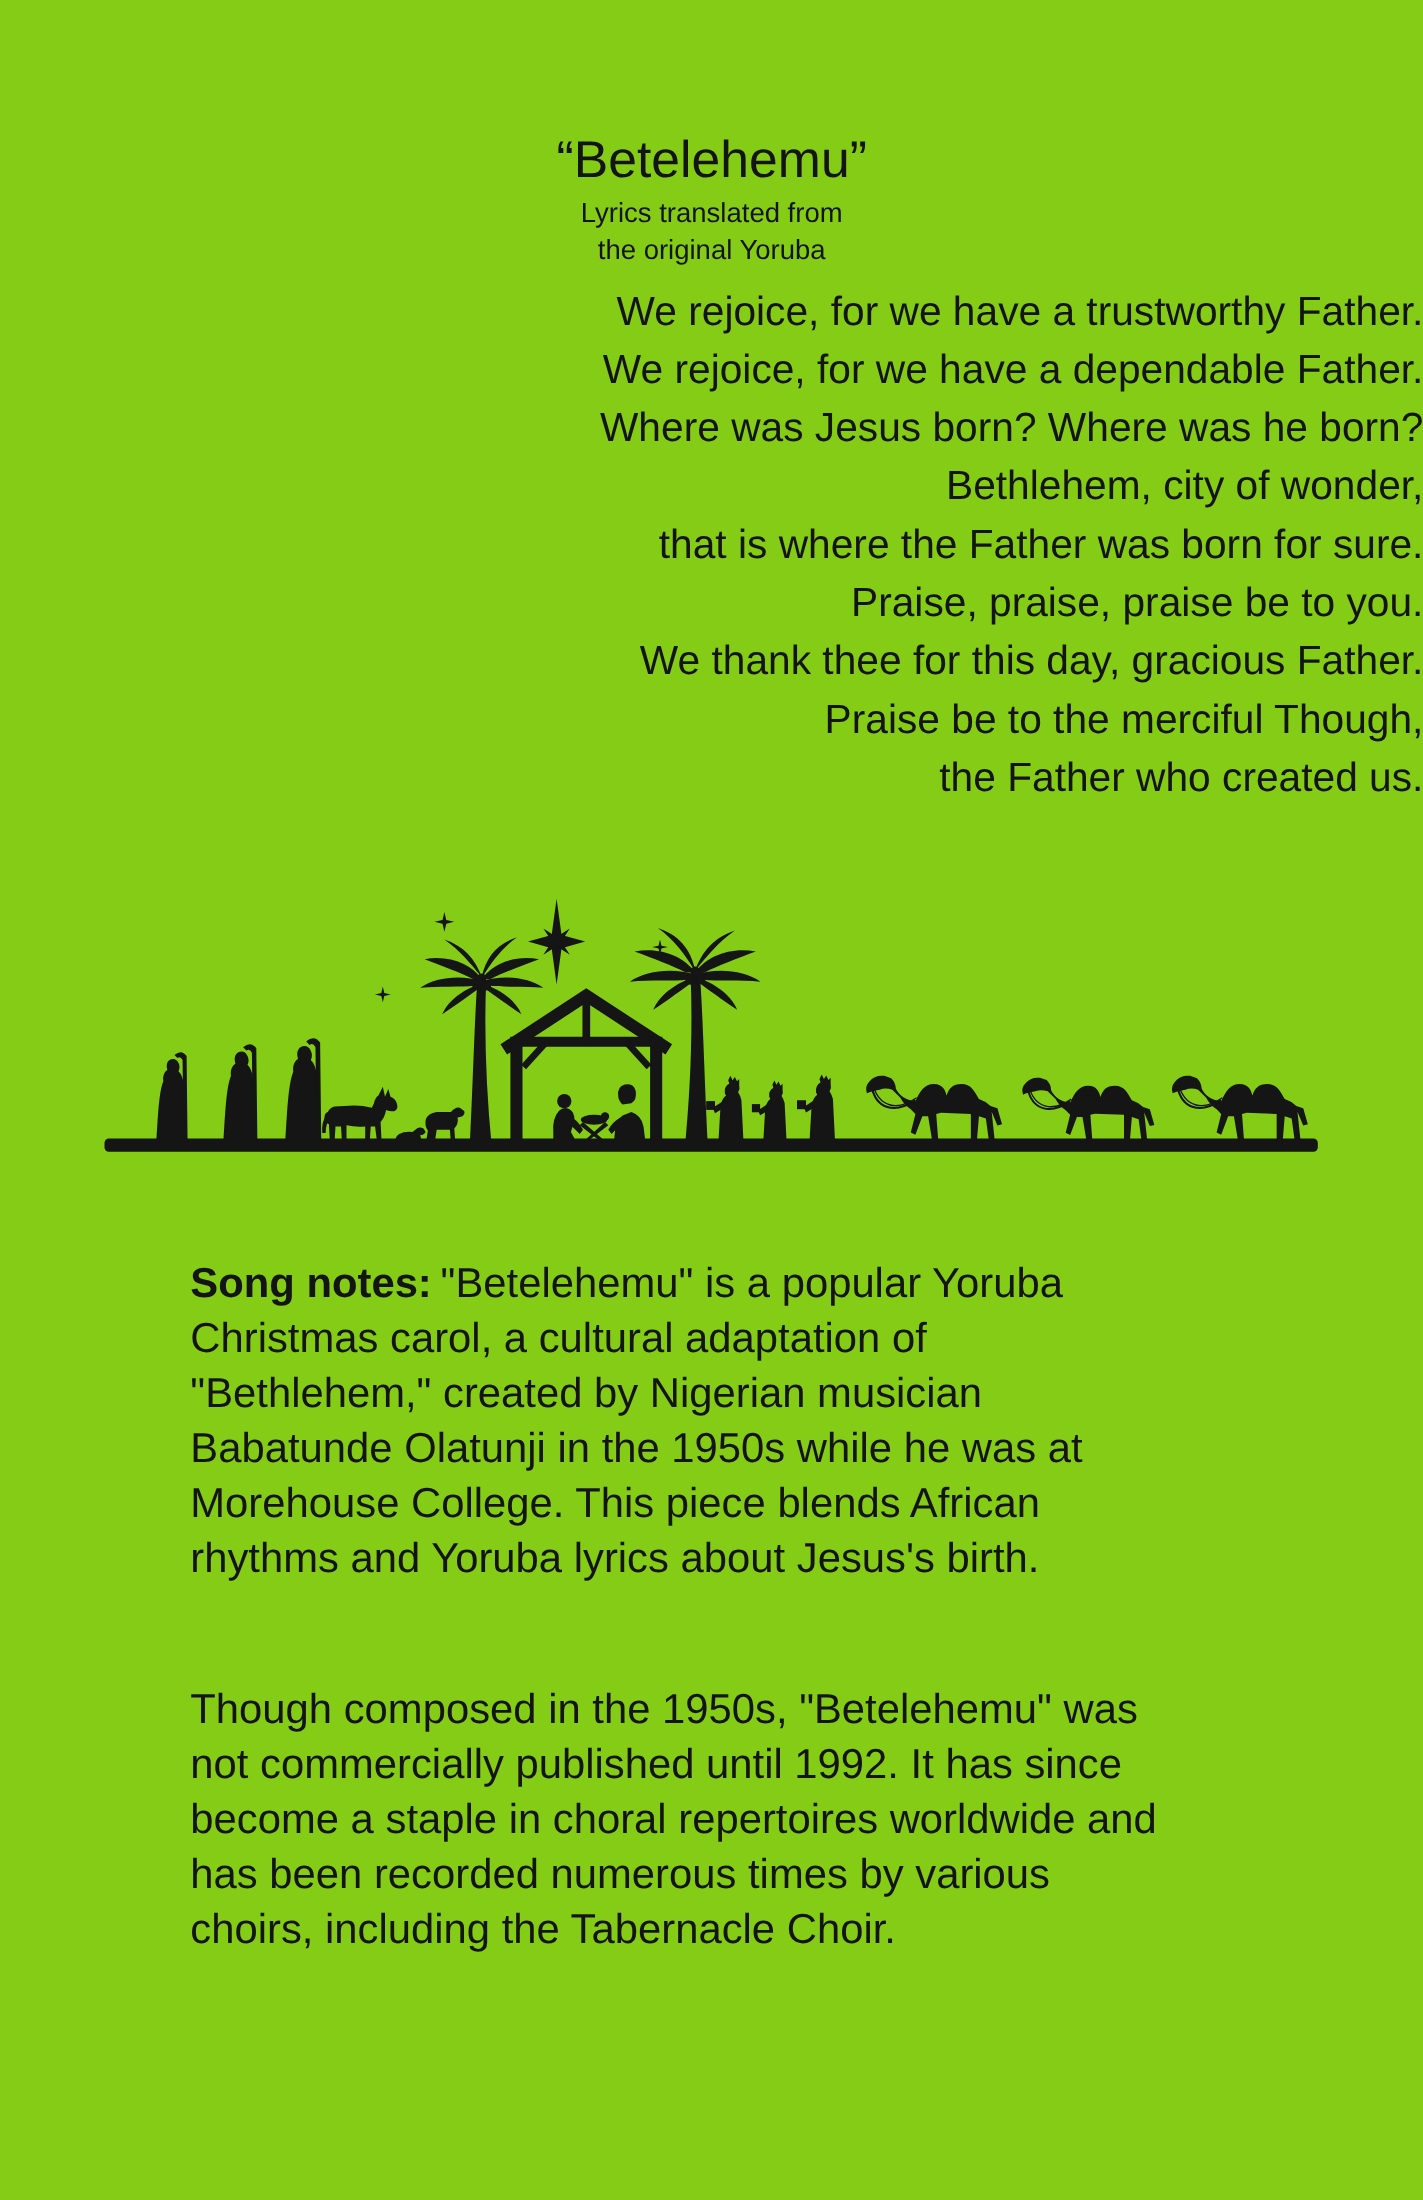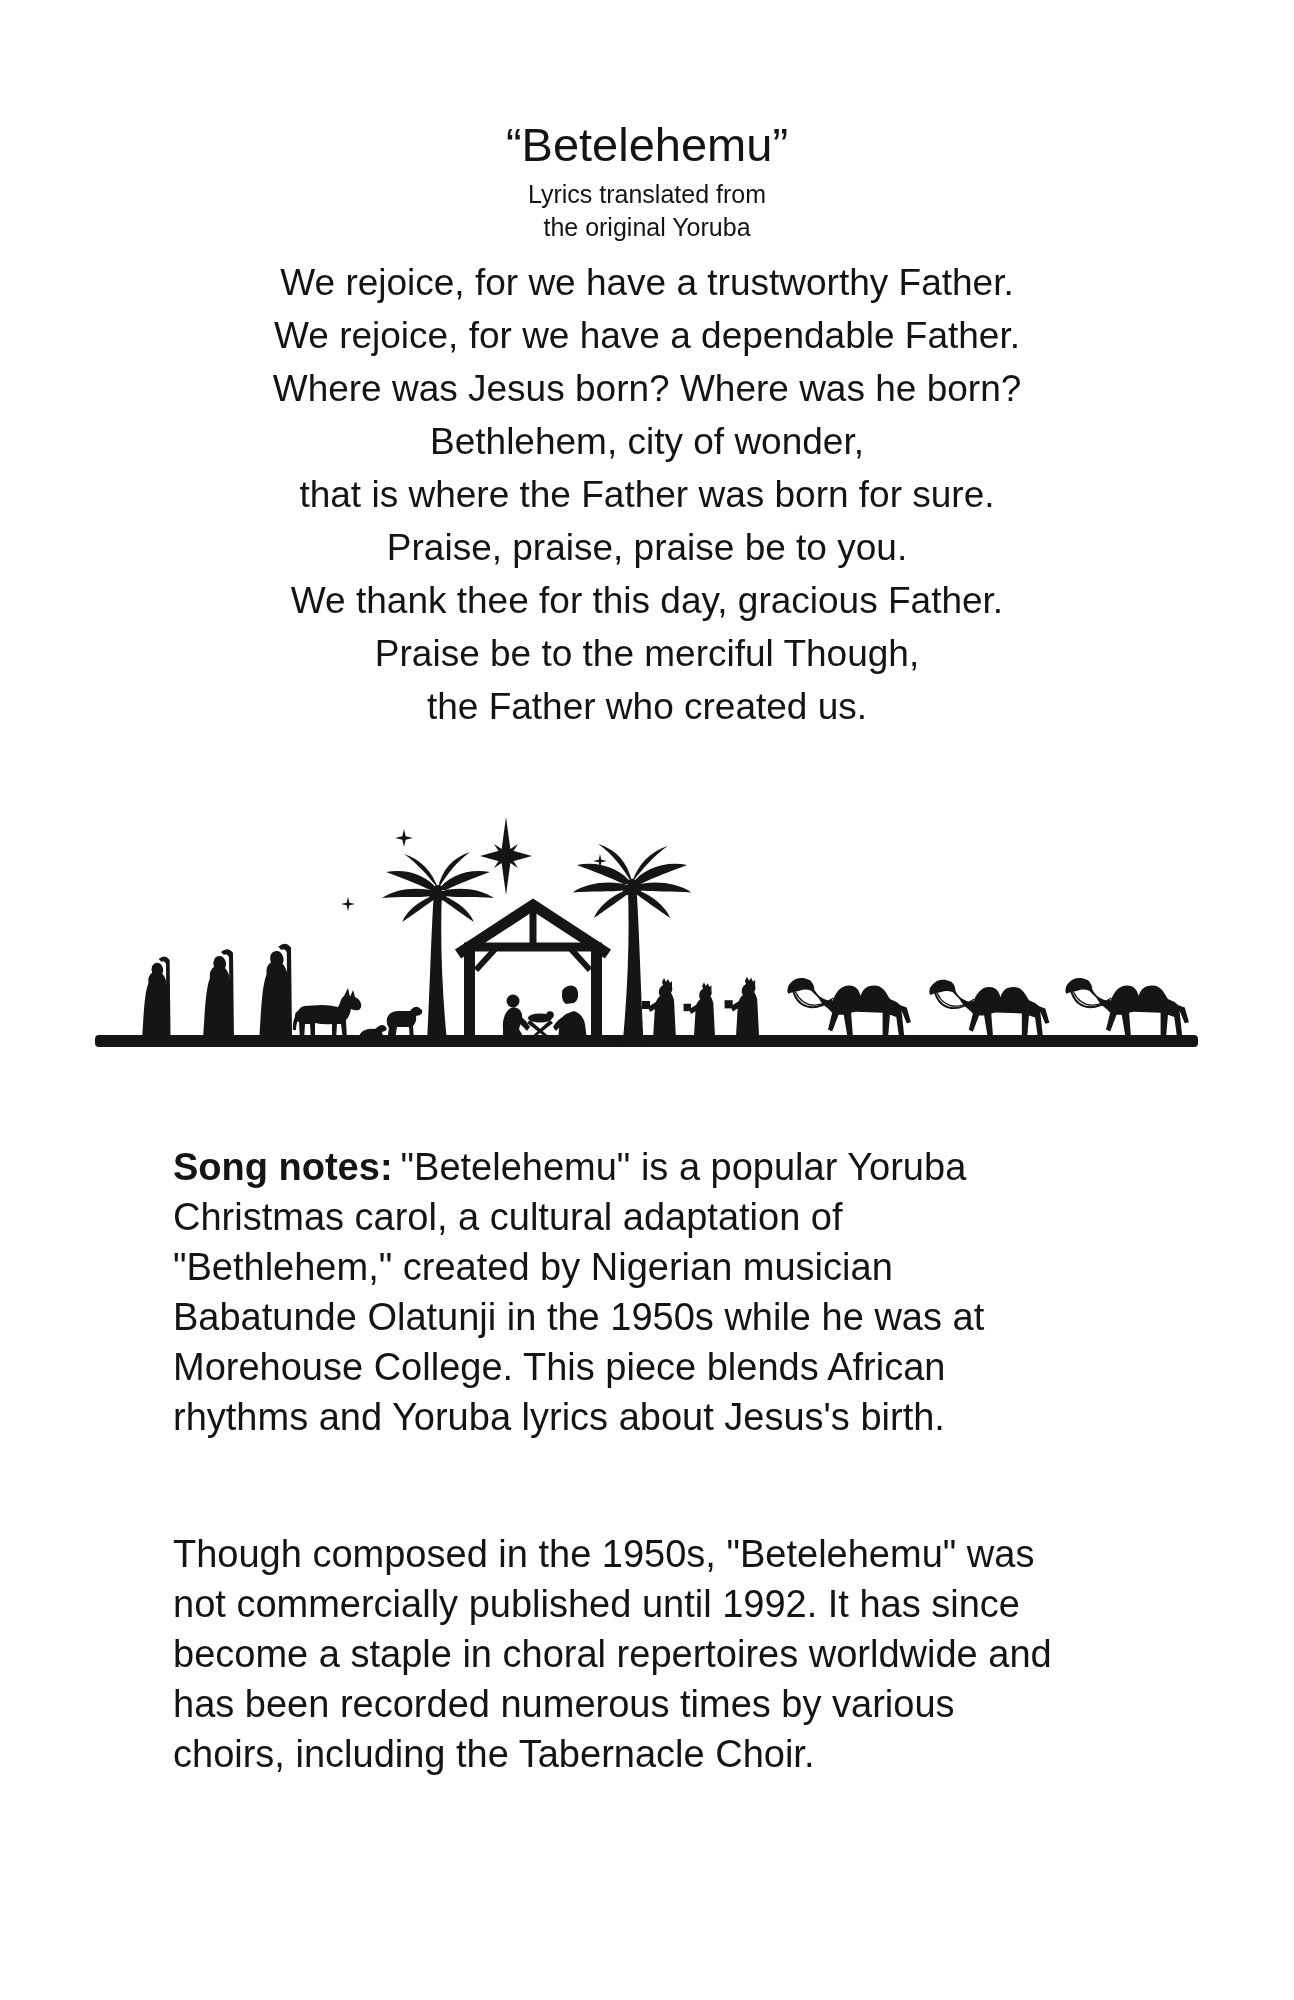--- a/index.html
+++ b/index.html
@@ -1,28 +1,28 @@
 <!DOCTYPE html>
 <html><head>
 <meta charset="utf-8">
 <style>
   html,body{margin:0;padding:0;background:#e8e8e8;}
   .page{
     position:relative;
     width:1294px;height:2000px;
-    background:#ffffff;
+    background:#84cc16;
     margin:0 auto;
     overflow:hidden;
     font-family:"Liberation Sans", sans-serif;
     color:#141414;
   }
   .header{position:absolute;top:116px;left:0;width:100%;text-align:center;}
   .title{font-size:47px;font-weight:400;margin:0;line-height:58px;letter-spacing:0;}
   .subtitle{font-size:25px;line-height:33px;margin-top:4px;}
-  .lyrics{position:absolute;top:256px;left:0;width:100%;text-align:center;}
+  .lyrics{position:absolute;top:256px;left:0;width:100%;text-align:right;}
   .lyric-line{font-size:37px;line-height:53px;white-space:nowrap;}
   .scene{position:absolute;top:800px;left:92px;width:1110px;height:250px;margin:0;}
   .scene svg{display:block;}
   .notes{position:absolute;top:1142px;left:173px;width:1060px;}
   .para .line{display:block;font-size:38px;line-height:50px;white-space:nowrap;}
   .para{margin:0;}
   .para + .para{margin-top:87px;}
   .notes strong{font-weight:700;margin-right:8px;}
   .silf{fill:#151515;}
   .sils{stroke:#151515;fill:none;}

